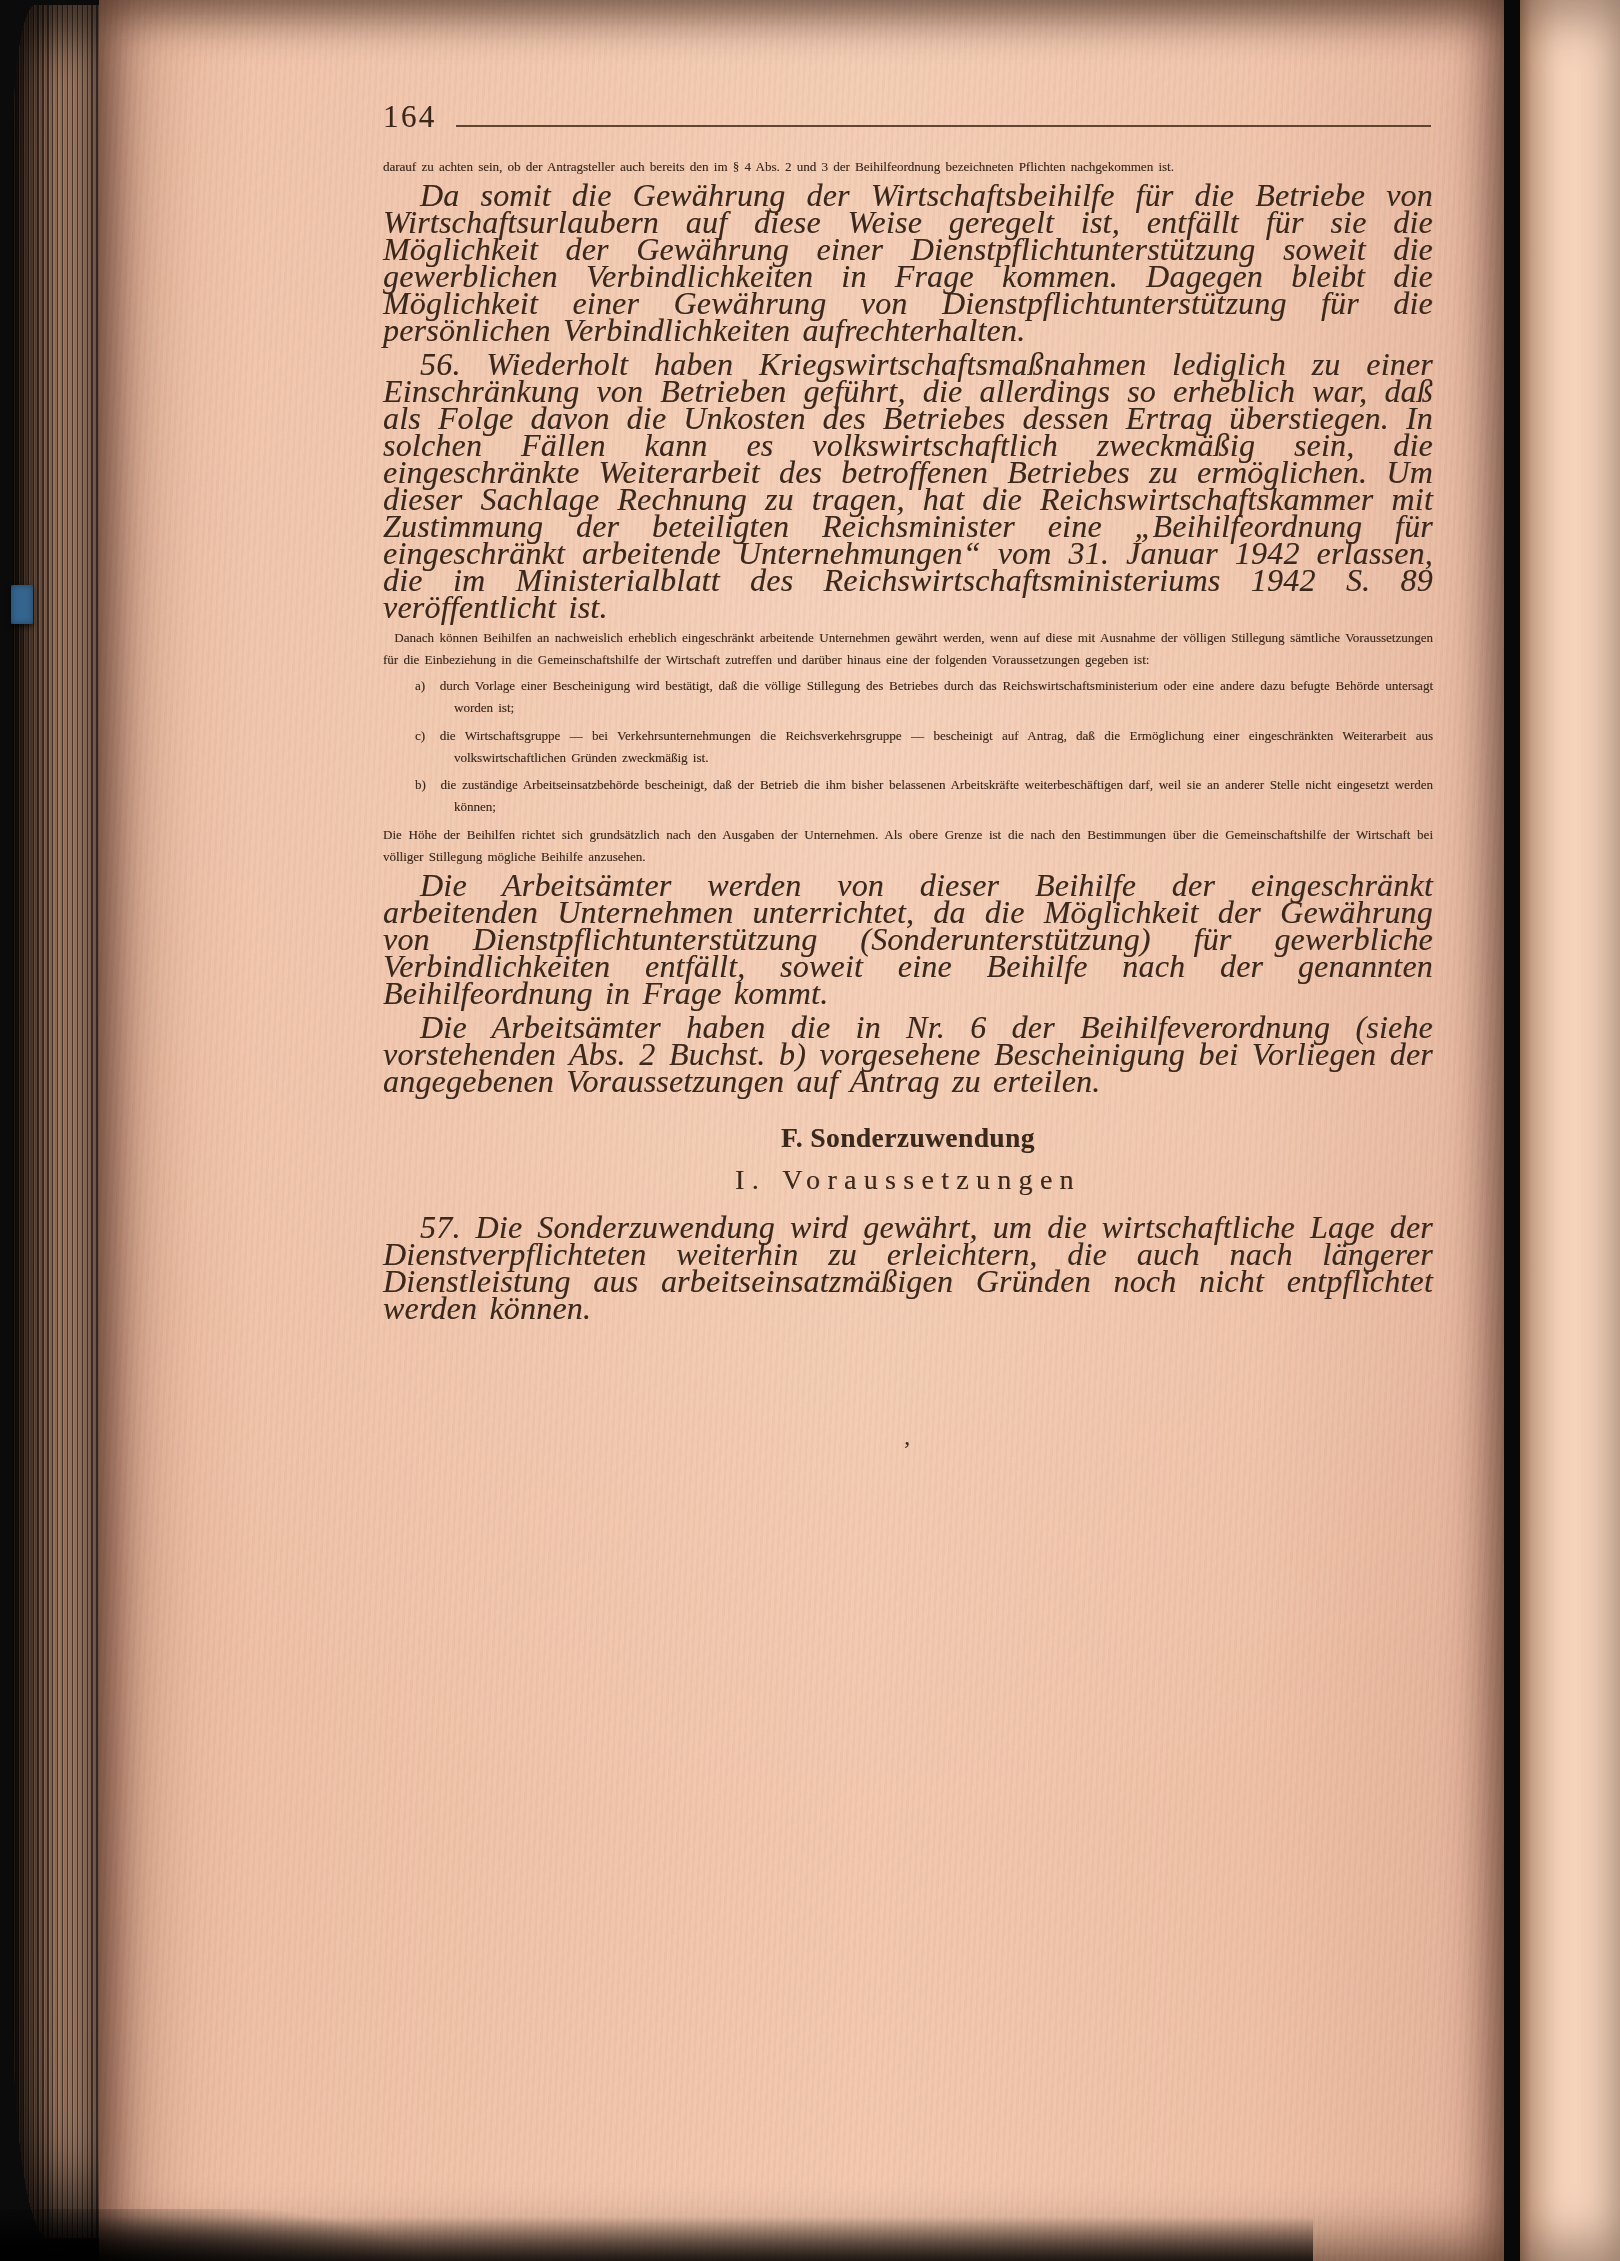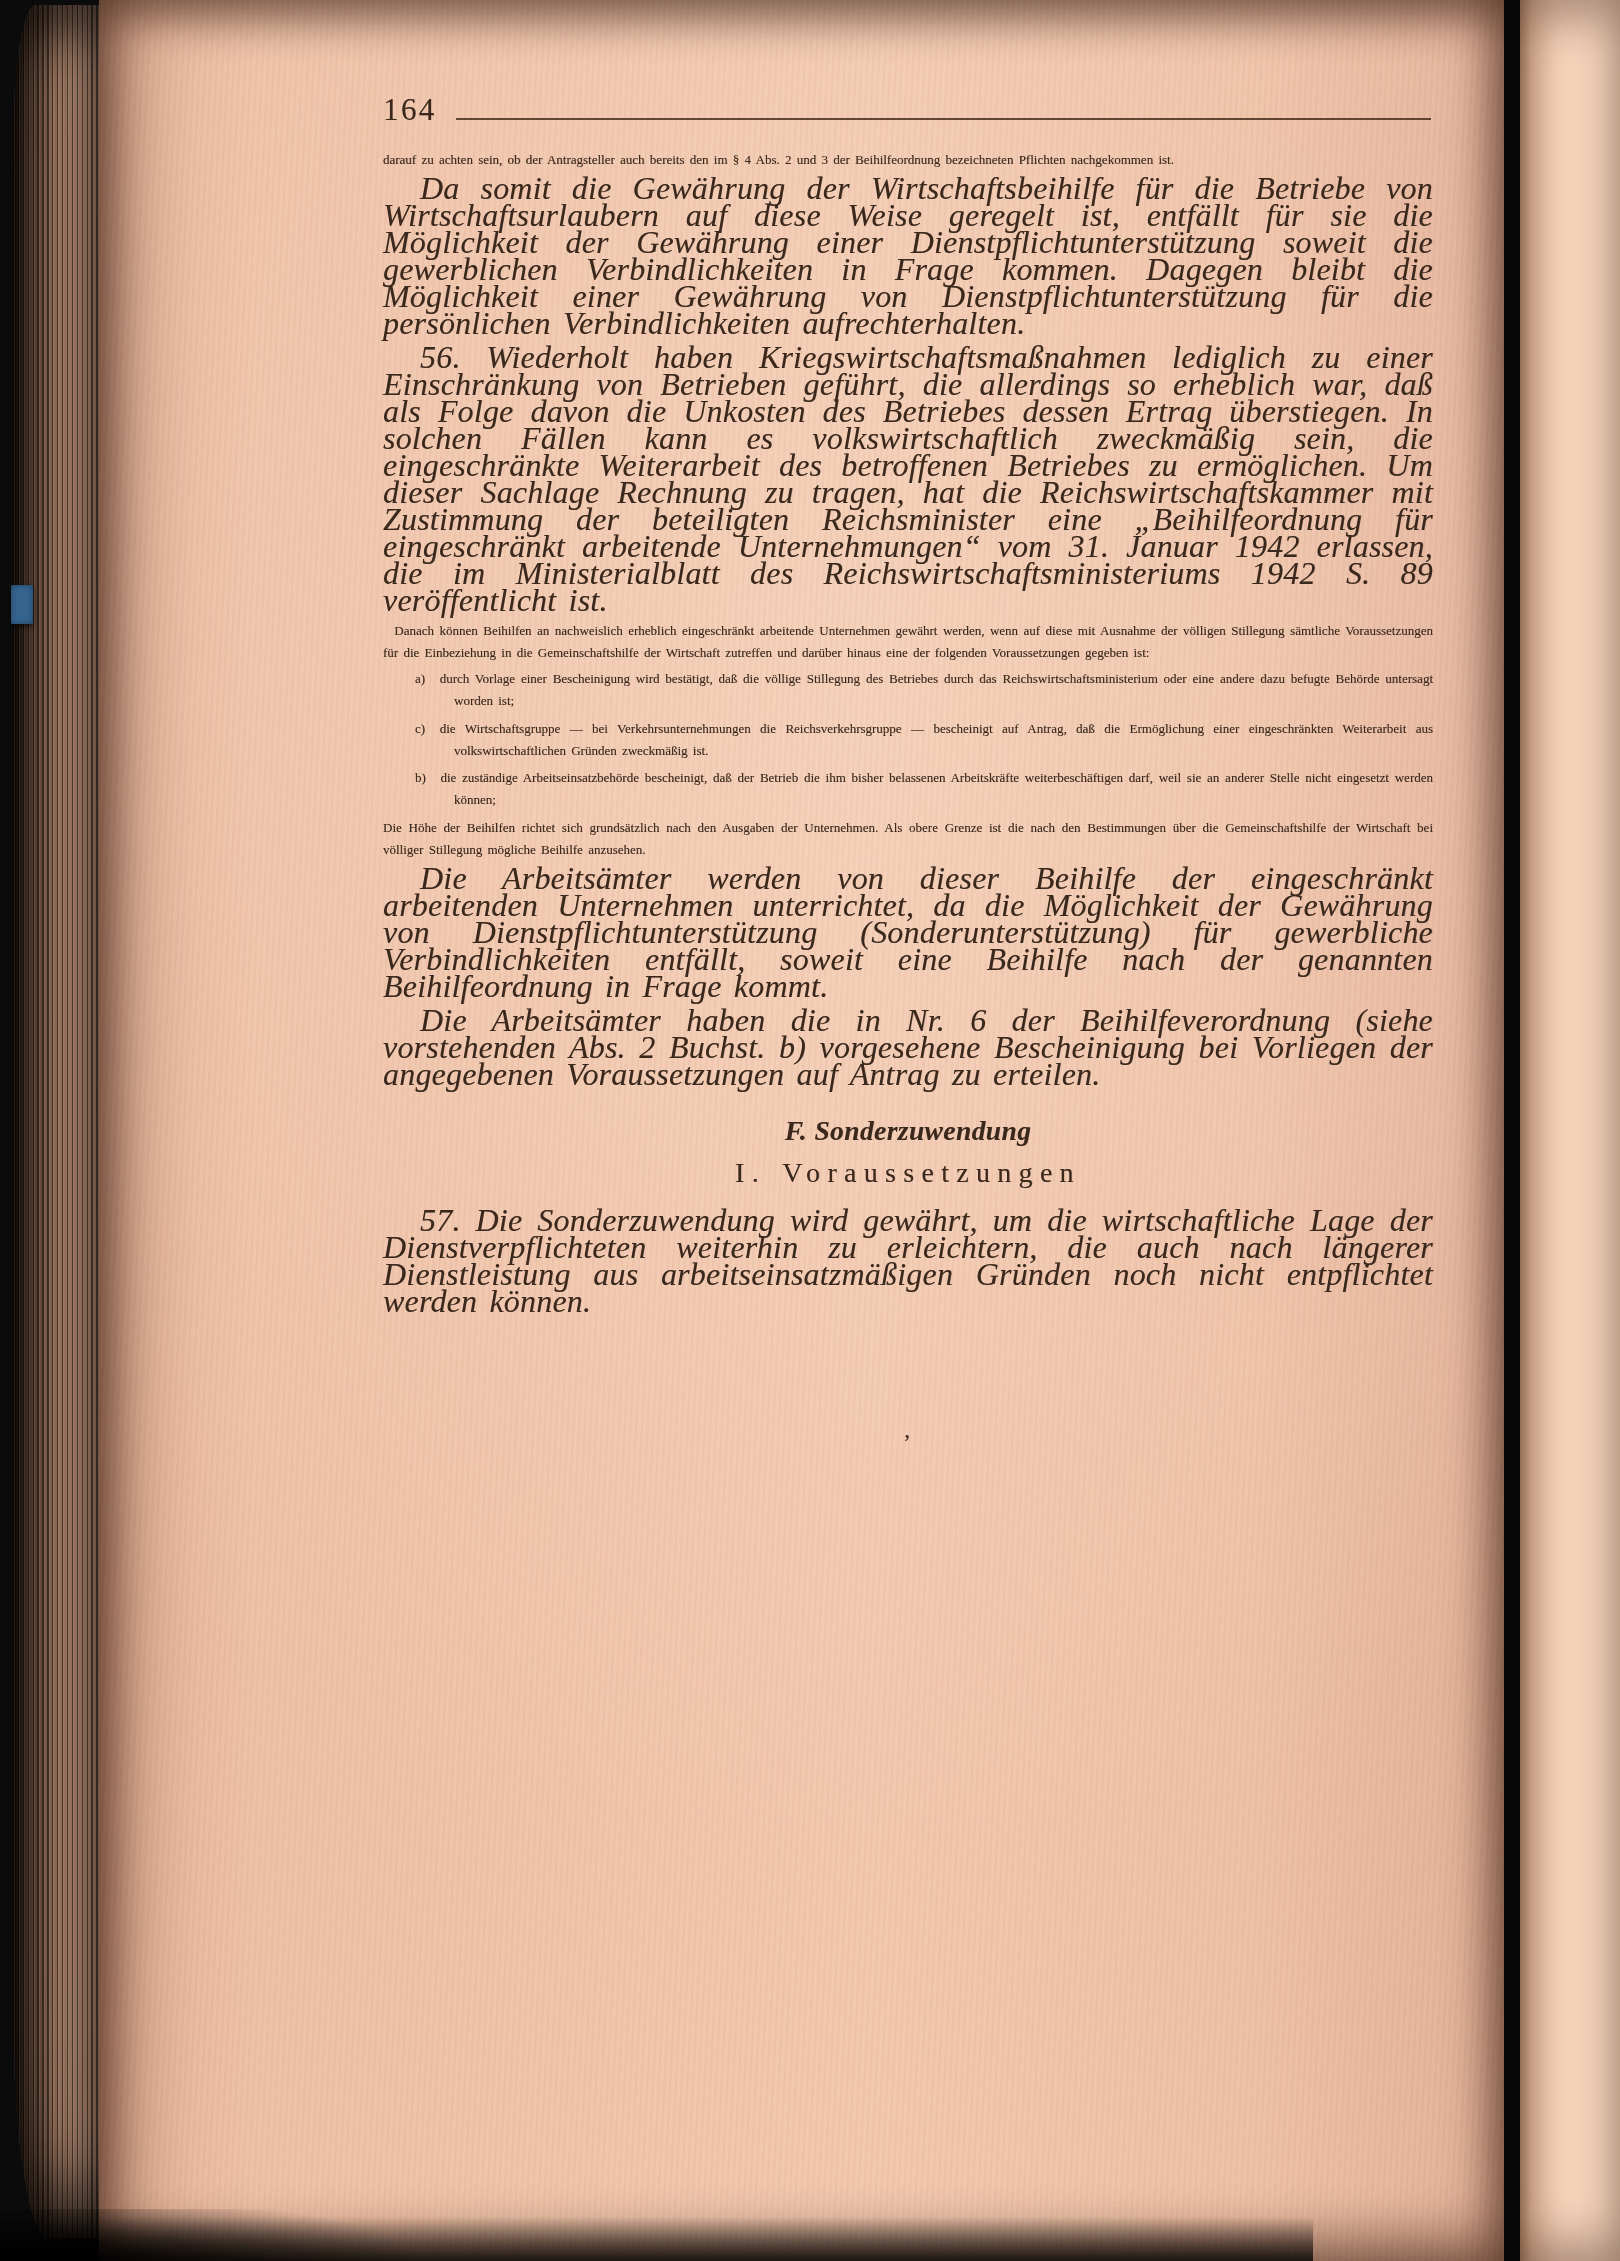--- a/index.html
+++ b/index.html
@@ -60,21 +60,21 @@
   .next-page-edge {
     position: absolute; left: 1520px; top: 0; width: 100px; height: 2261px;
     background-color: var(--adjacent_page, #f6d2ba);
     background-image:
       linear-gradient(90deg, #bd9275 0px, #e5bb9e 11.3px, #f4d0b8 37px, #f8d8c0 100%);
     box-shadow: inset 0 24px 41px rgba(40,18,6,0.3), inset 0 -24px 41px rgba(40,18,6,0.3);
   }
 
   
   .page-inner {
-    position: absolute; left: 284px; top: 94px; width: 1050px;
+    position: absolute; left: 284px; top: 101px; width: 1050px;
     color: var(--ink, #3a281c);
   }
   .page-header { display: flex; align-items: flex-end; }
   .page-number {
     font-size: 31px; letter-spacing: 2.4px; line-height: 1;
     text-shadow: 0.3px 0.3px 0 rgba(58,40,28,0.4);
   }
   .header-rule {
     flex: 1; height: 0;
     border-bottom: 2.4px solid rgba(72,46,28,0.85);
@@ -101,21 +101,20 @@
   }
   .small { text-indent: 11.3px; }
   .small-cont { text-indent: 0; }
   .list { padding-left: 71px; text-indent: -39px; margin: 0 0 5.7px !important; }
   .list .list-label { margin-right: 14.6px; }
 
   .heading {
     font-size: 27.5px; font-weight: bold; text-align: center;
     text-indent: 0; letter-spacing: 0.4px;
     margin: 27.5px 0 9.7px !important;
-    font-style: italic;
   }
   .subheading {
     font-size: 28px; text-align: center;
     text-indent: 0; letter-spacing: 7.3px; word-spacing: 2.4px;
     margin: 0 0 18px !important;
   }
 
   .stray-mark {
     position: absolute; left: 520px; top: 1335px;
     font-size: 24px; color: var(--ink, #3a281c);

